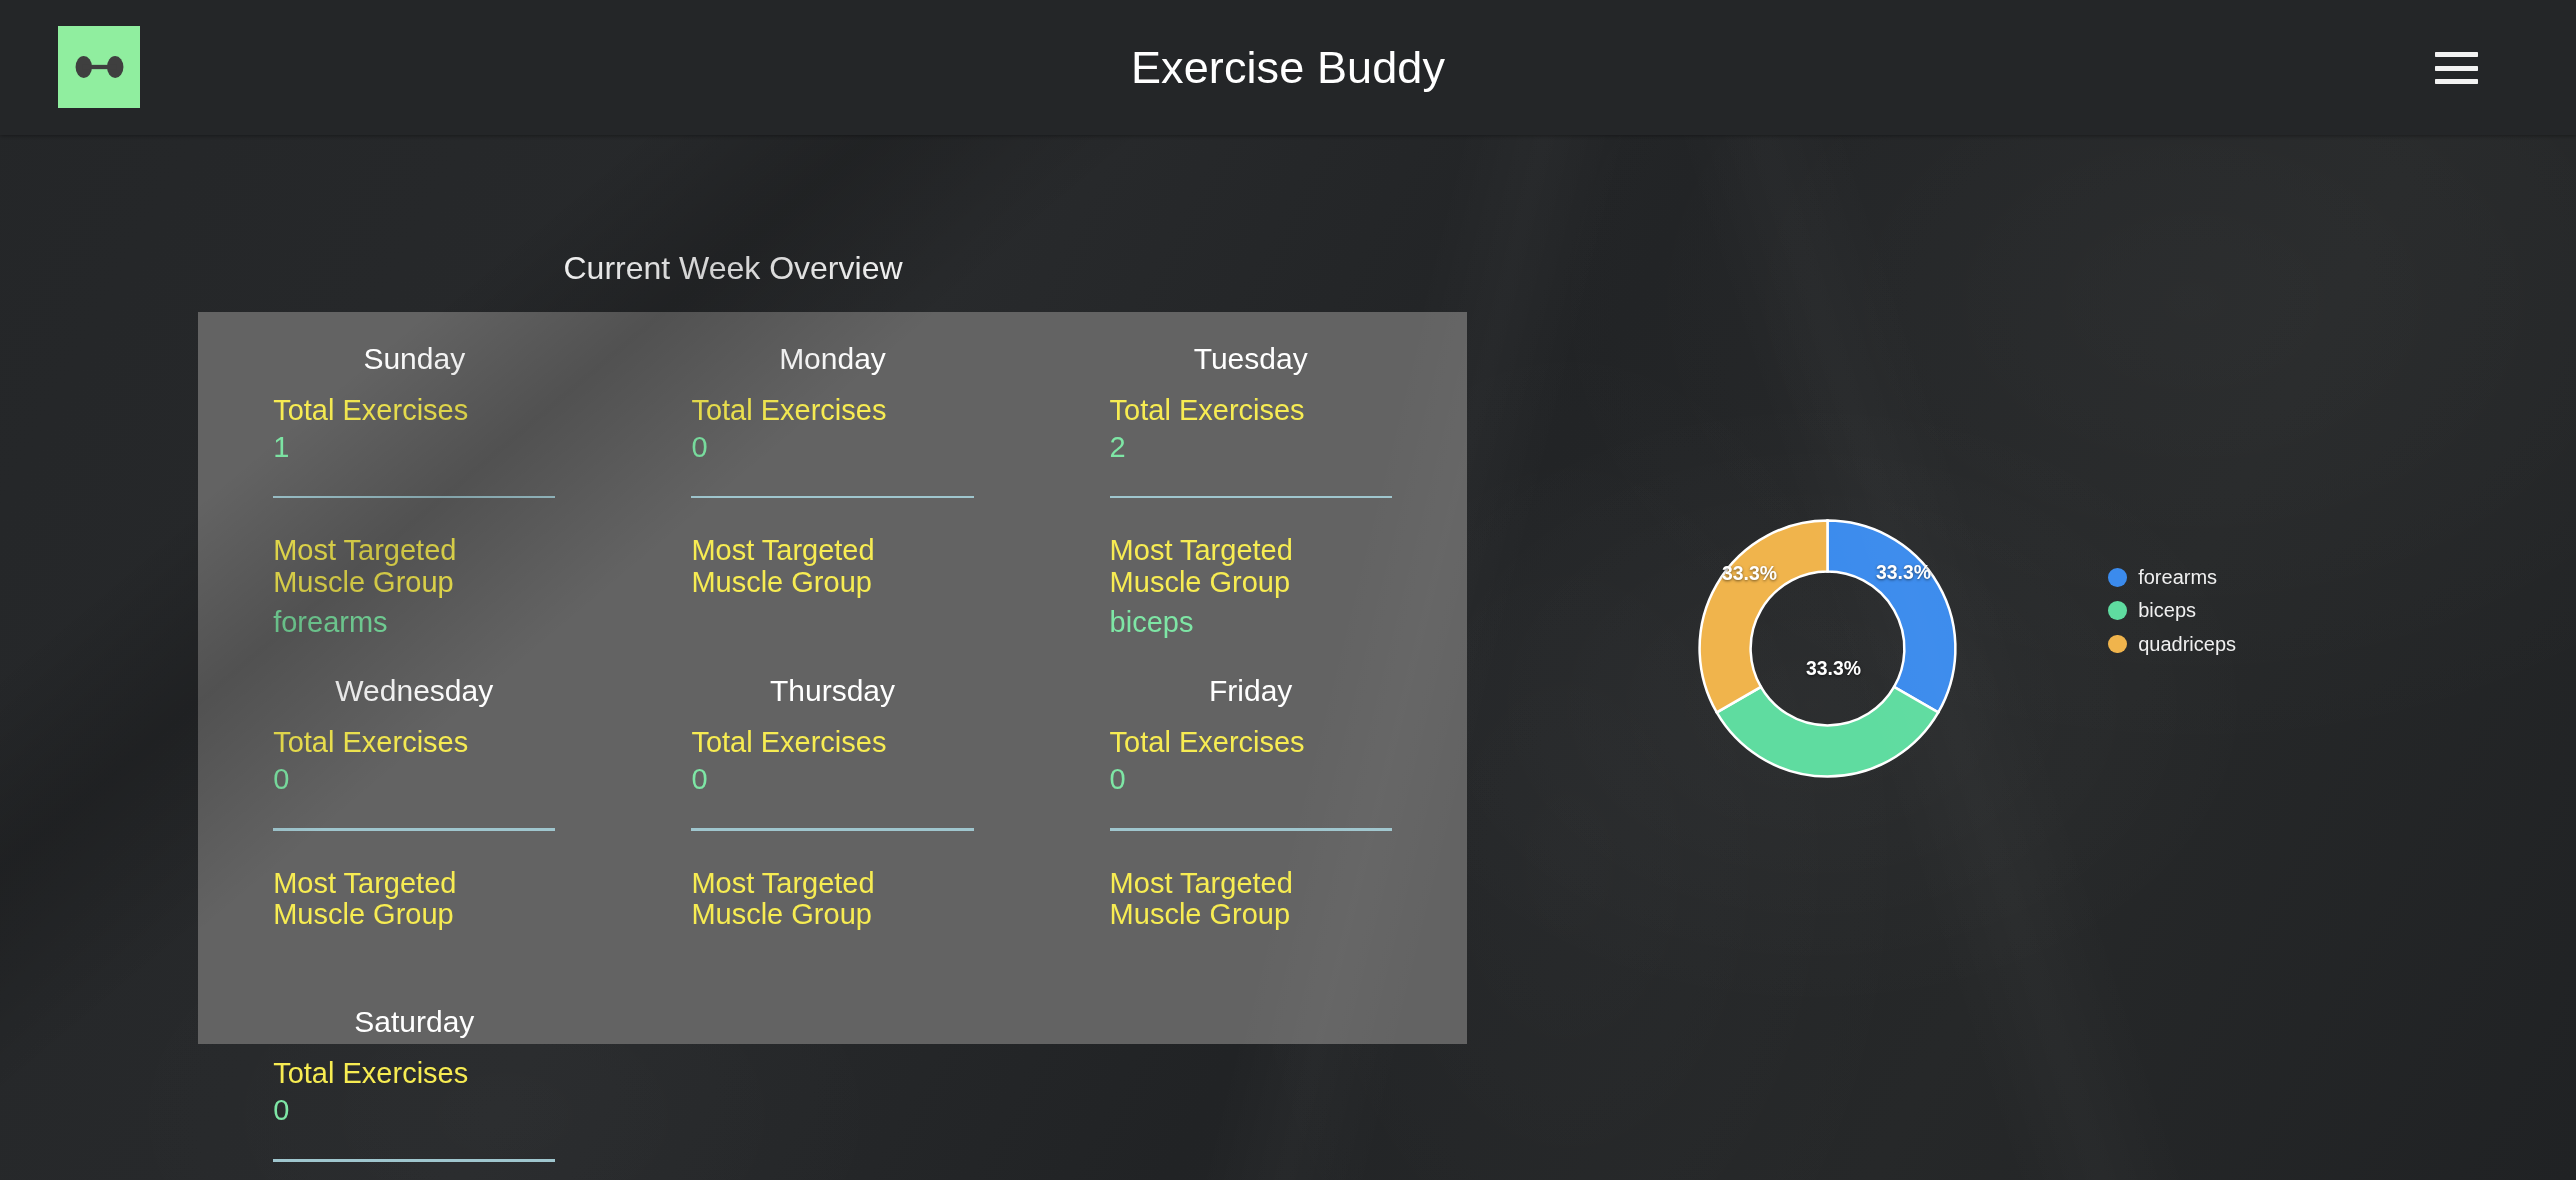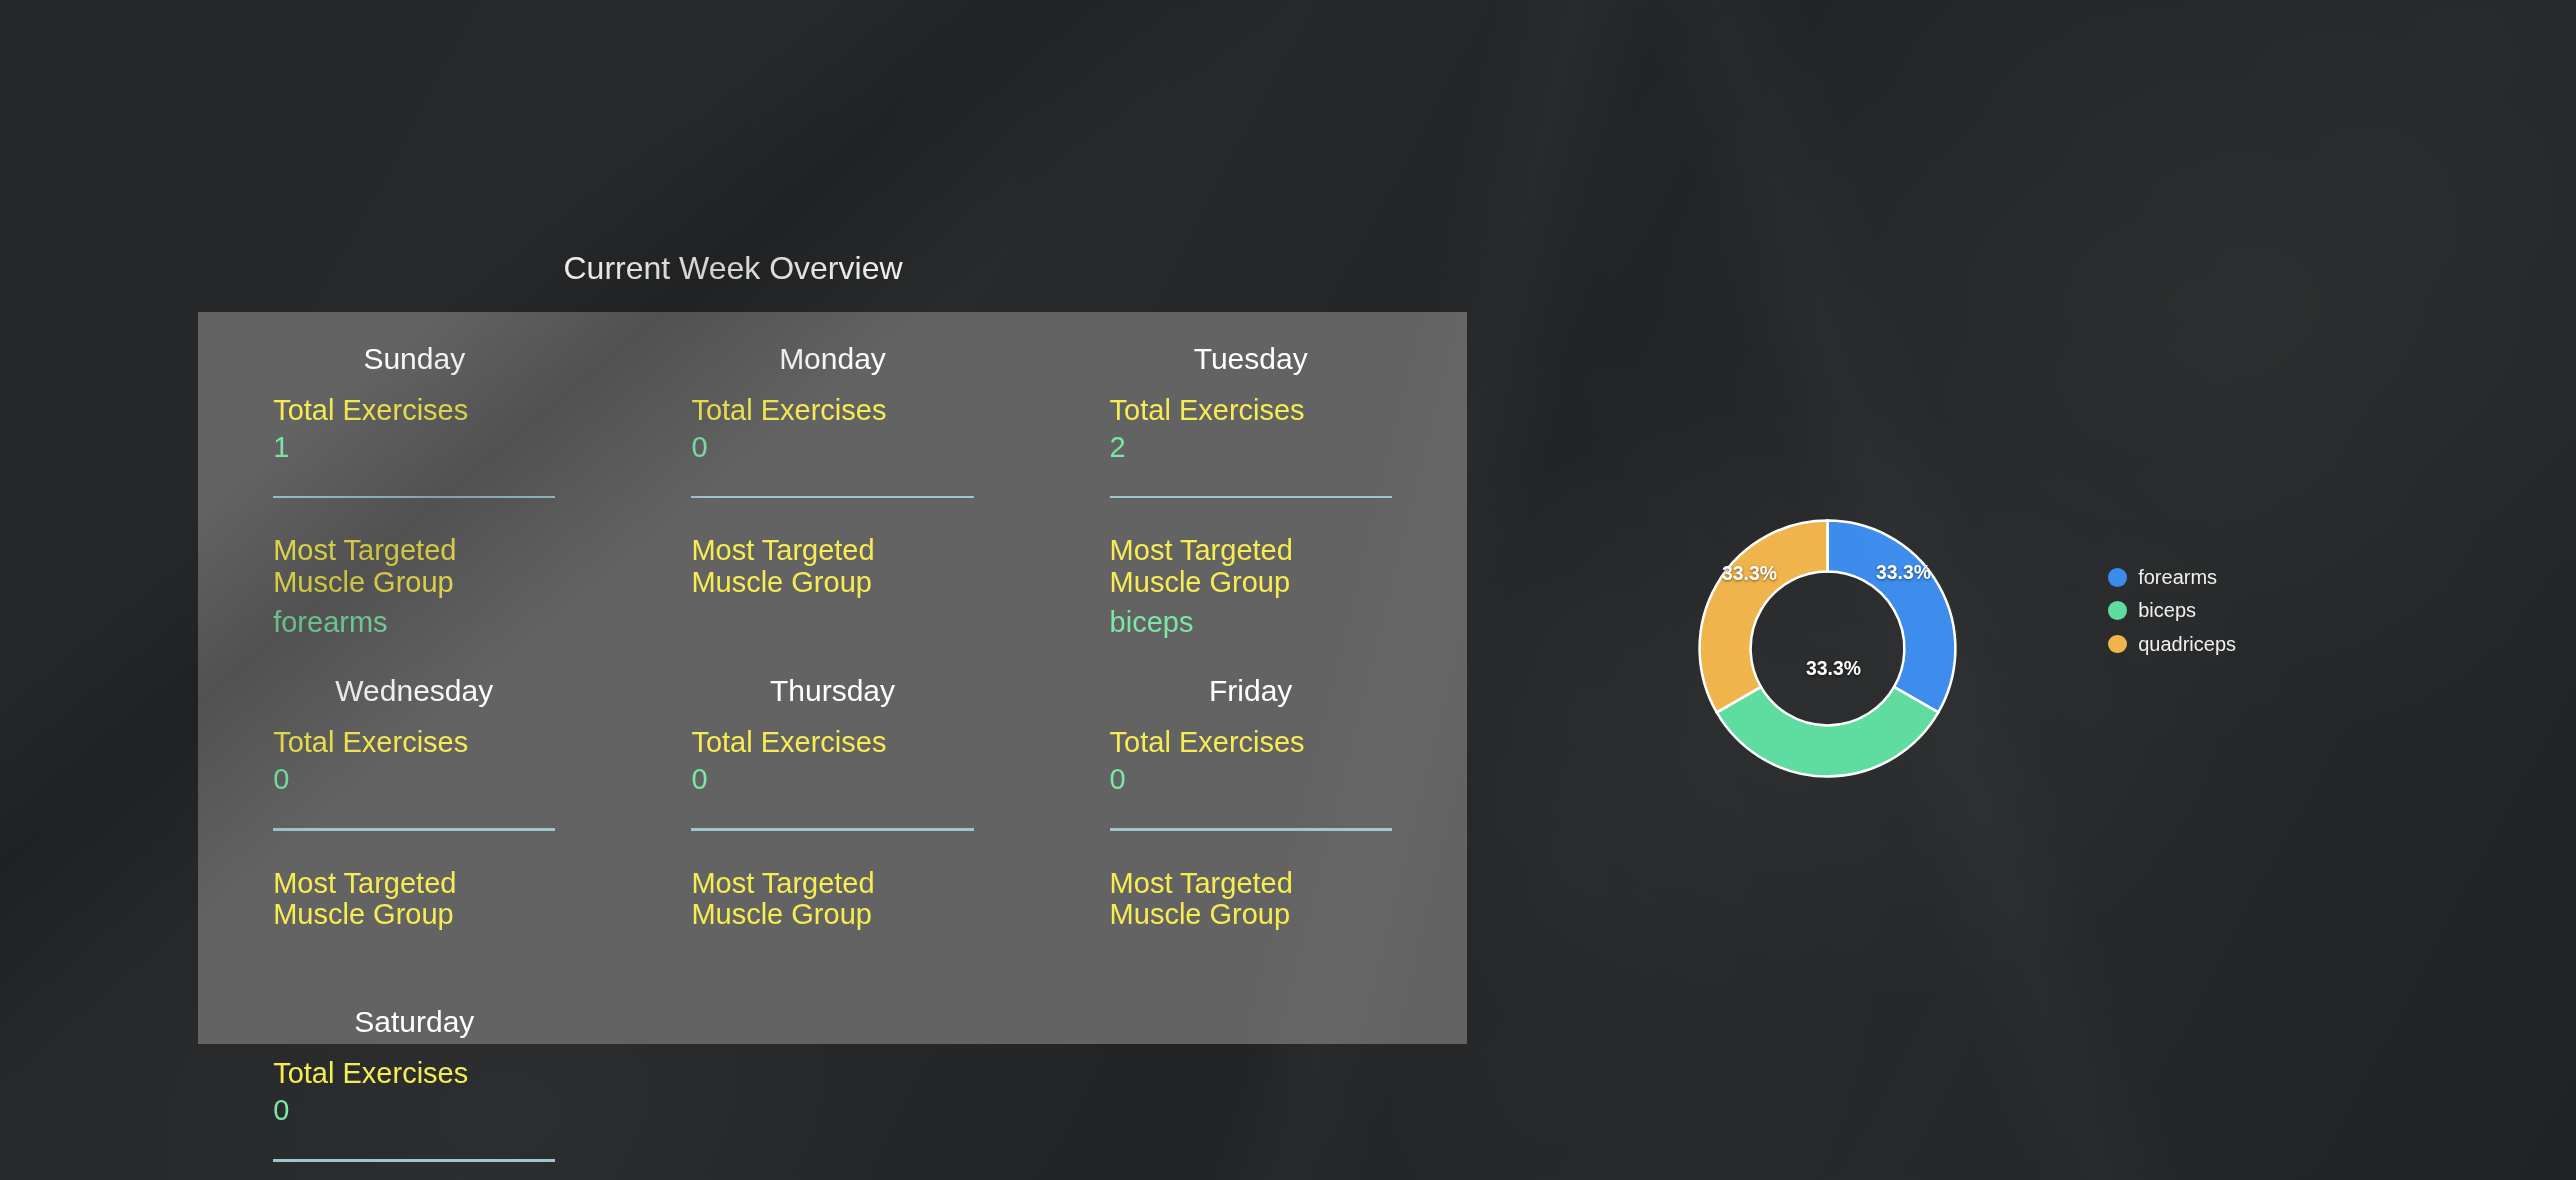--- a/index.html
+++ b/index.html
@@ -98,20 +98,40 @@
   .legend-dot {
     width:18.7px; height:18.7px; border-radius:50%; margin-right:11.5px; flex:none;
   }
   .legend-label { color:#f0f0f0; font-size:20px; font-weight:400; }
 </style>
 </head>
 <body>
 
 <div id="page">
 
+  <div id="appbar">
+
+    <div id="logo-tile">
+      <span>
+        <svg width="49" height="30" viewBox="0 0 68 42" aria-hidden="true">
+          <ellipse cx="12" cy="21" rx="11.5" ry="15.5" fill="#3f3f3f"></ellipse>
+          <ellipse cx="56" cy="21" rx="11.5" ry="15.5" fill="#3f3f3f"></ellipse>
+          <rect x="10" y="18" width="48" height="6" fill="#3f3f3f"></rect>
+        </svg>
+      </span>
+    </div>
+
+    <div id="app-title">Exercise Buddy</div>
+
+    <div id="menu-btn">
+      <div class="bar"></div>
+      <div class="bar"></div>
+      <div class="bar"></div>
+    </div>
+  </div>
 
   <div id="overview-title">Current Week Overview</div>
 
   <div id="week-panel">
     <div class="day-grid">
 
       <div class="day-card">
         <div class="day-name">Sunday</div>
         <div class="field-label">Total Exercises</div>
         <div class="field-value">1</div>

